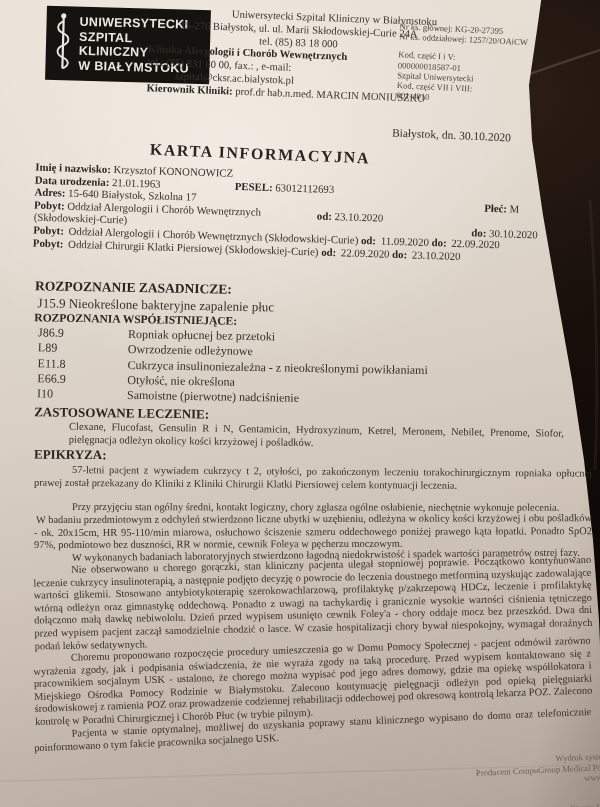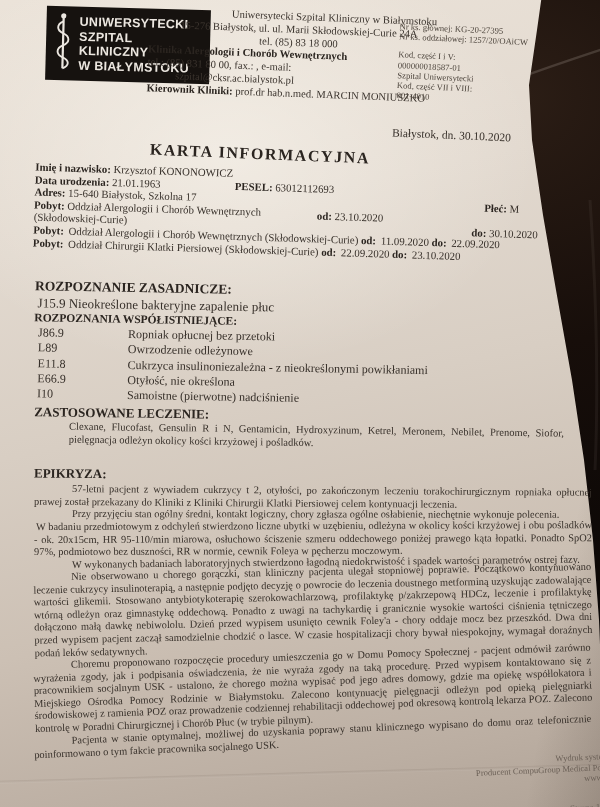--- a/index.html
+++ b/index.html
@@ -80,27 +80,27 @@
   .dx-main{font-size:13px;line-height:15px;margin-top:1px;padding-left:3px;}
   .dx-h2{font-size:11.5px;font-weight:bold;color:#2b2520;line-height:13px;margin-top:1px;}
   .dx-table{font-size:12px;line-height:15.3px;margin-top:1px;}
   .dx-row{display:flex;}
   .dx-code{width:90px;flex:none;padding-left:4px;}
   
   .tx{left:14px;top:388px;width:548px;transform:rotate(0.8deg);}
   .tx-h{font-size:13px;font-weight:bold;color:#2b2520;line-height:15px;}
   .tx-p{font-size:10.5px;line-height:12.8px;margin:1px 0 0 35px;width:495px;text-align:justify;}
   
-  .ep{left:14px;top:448px;width:558px;}
+  .ep{left:14px;top:429px;width:558px;}
   .ep-h{font-size:13px;font-weight:bold;color:#2b2520;line-height:15px;transform:rotate(0.5deg);}
   .ep p{margin:0;font-size:10.4px;line-height:12.6px;text-align:justify;
     text-indent:38px;transform-origin:30px 50%;}
   .ep p.noindent{text-indent:2px;}
   .ep p:nth-of-type(1){transform:rotate(0.4deg);}
-  .ep p:nth-of-type(2){transform:rotate(0.1deg);}
+  .ep p:nth-of-type(2){transform:rotate(0.1deg);margin-top:12px;}
   .ep p:nth-of-type(3){transform:rotate(-0.2deg);}
   .ep p:nth-of-type(4){transform:rotate(-0.6deg);}
   .ep p:nth-of-type(5){transform:rotate(-1.1deg);}
   .ep p:nth-of-type(6){transform:rotate(-1.9deg);}
   .ep p:nth-of-type(7){transform:rotate(-2.4deg);}
   
   .fnote{left:280px;top:737px;width:350px;text-align:right;transform:rotate(-2.6deg);
     font-size:8.6px;line-height:10.6px;color:#6b6057;}
   .pageno{left:550px;top:781px;width:100px;transform:rotate(-2.6deg);
     font-size:9px;color:#6b6057;}

